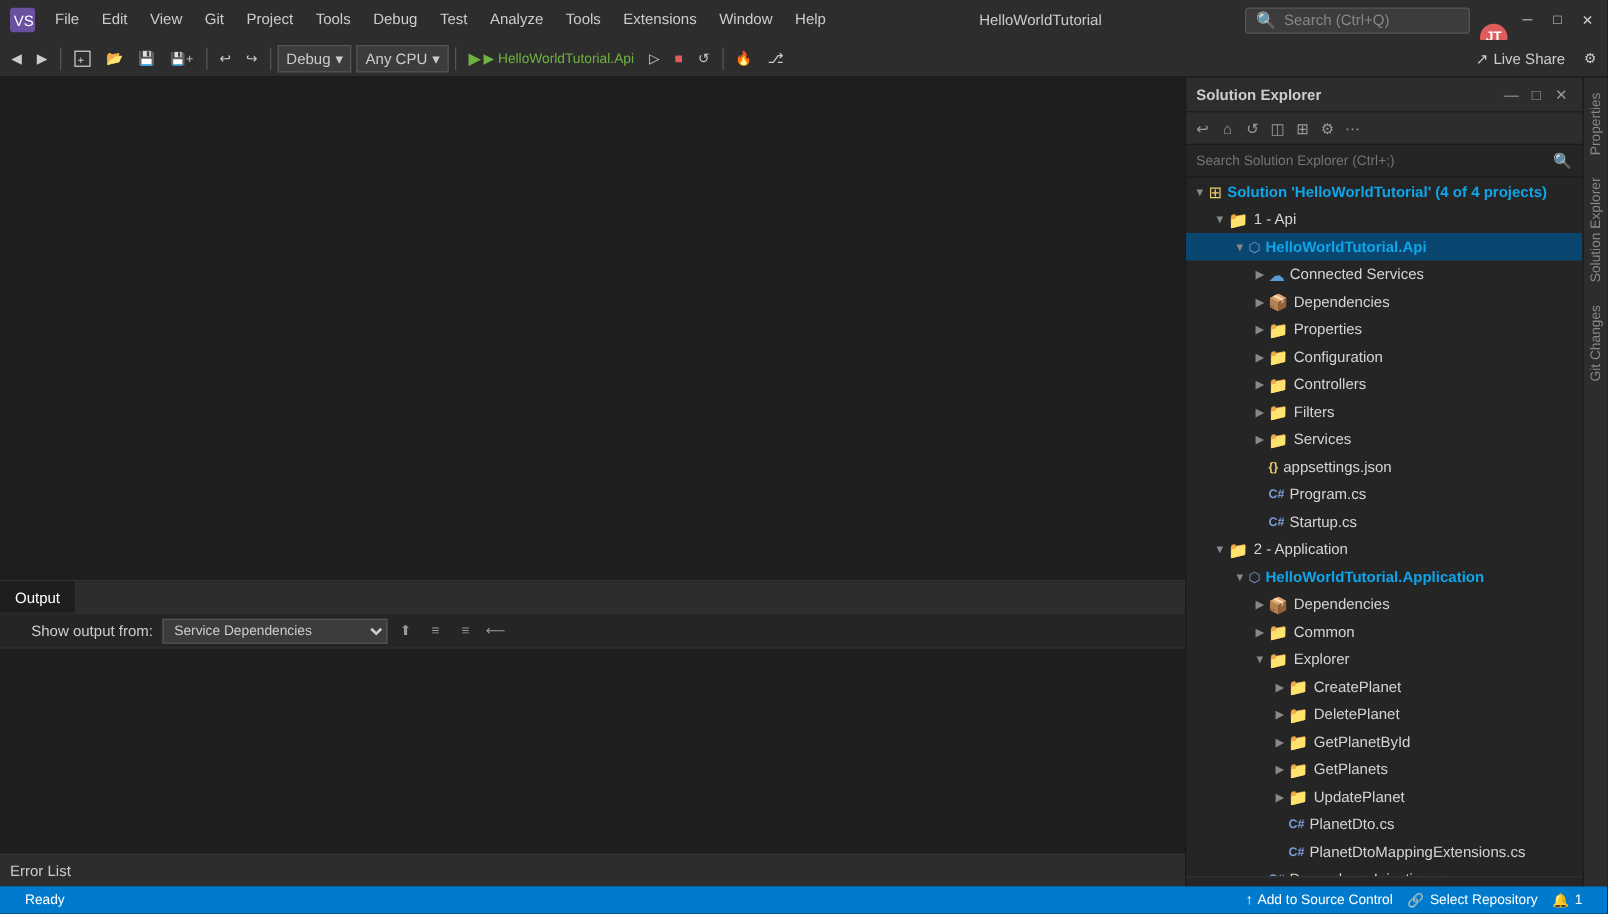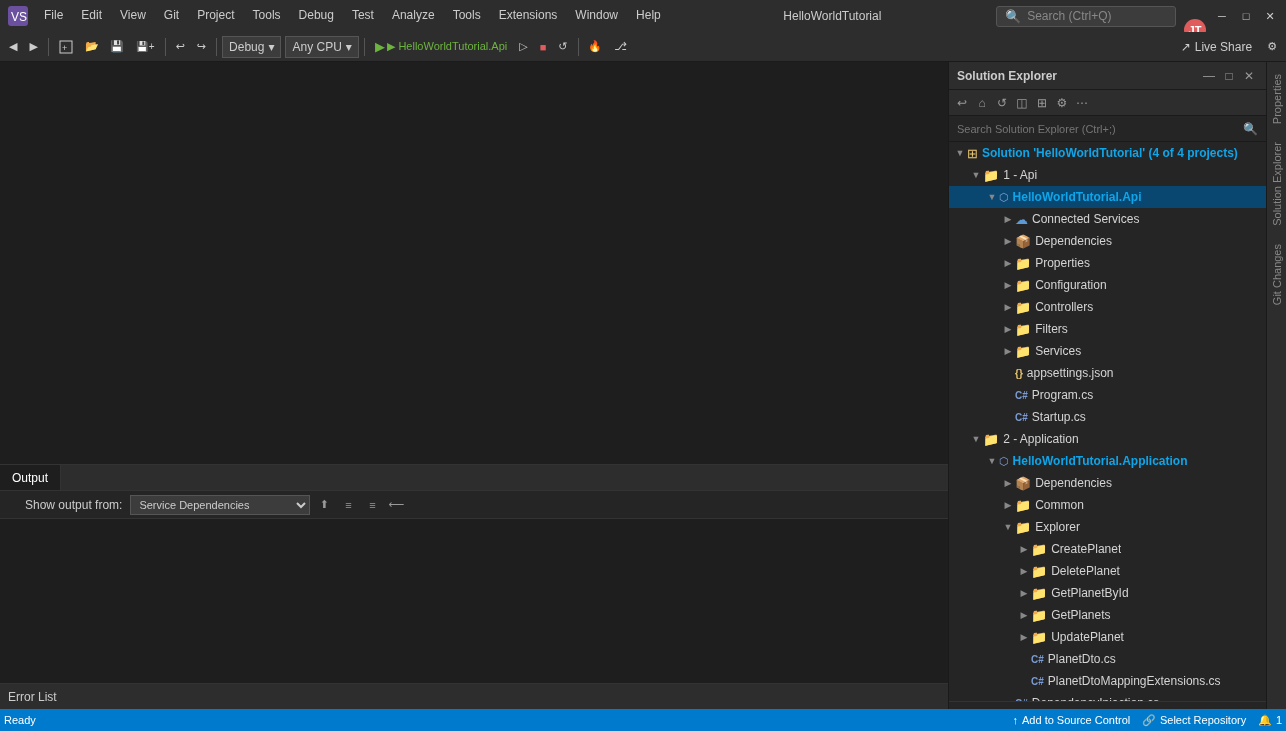--- a/index.html
+++ b/index.html
@@ -281,21 +281,21 @@
       white-space: nowrap;
     }
 
     
     #status-bar {
       height: 22px;
       background: #007acc;
       display: flex;
       align-items: center;
       justify-content: space-between;
-      padding: 0 4px;
+      padding: 0 20px;
       flex-shrink: 0;
     }
     .status-left { display: flex; align-items: center; gap: 12px; color: #fff; font-size: 11px; }
     .status-right { display: flex; align-items: center; gap: 12px; color: #fff; font-size: 11px; }
     .status-btn {
       display: flex; align-items: center; gap: 4px;
       color: #fff; cursor: pointer; font-size: 11px;
     }
 
     

